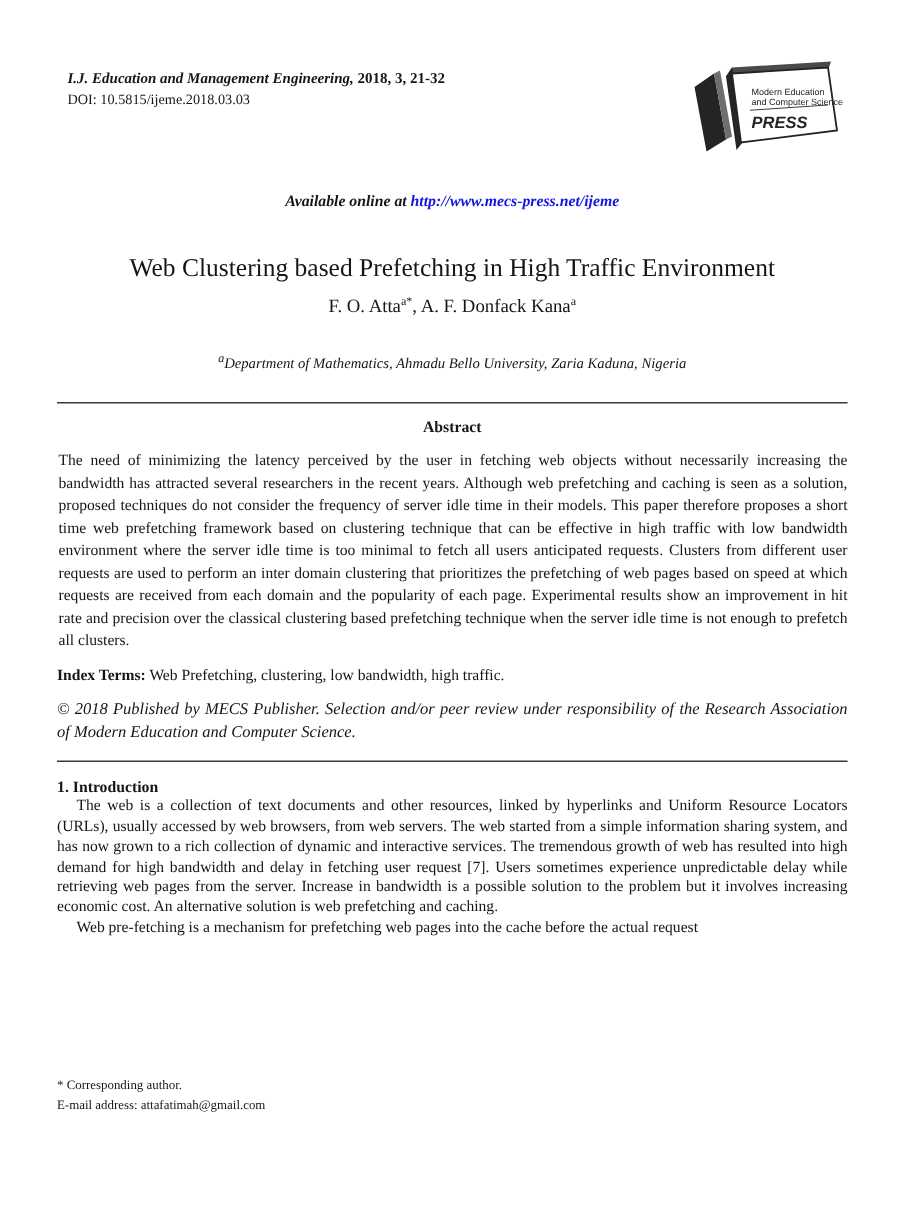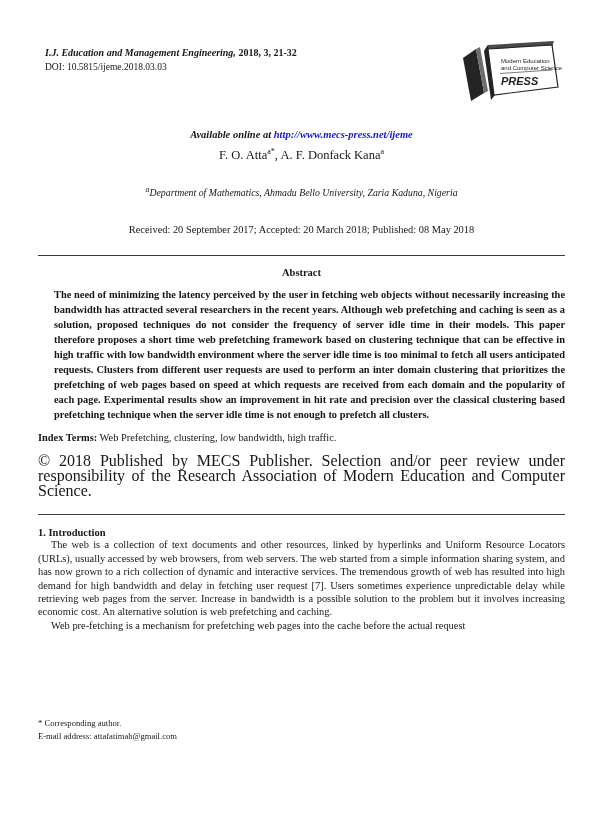--- a/index.html
+++ b/index.html
@@ -24,24 +24,24 @@
   .authors { margin-top:7px; text-align:center; font-size:12.5px; }
   .authors sup, .affil sup { font-size:8px; }
   .affil { margin-top:22px; text-align:center; font-style:italic; font-size:9.8px; }
   .dates { margin-top:26px; text-align:center; font-size:10.4px; }
 
   .rule { border:0; border-top:1px solid #3a3a3a; margin:0; }
   .rule-1 { margin-top:20px; }
   .rule-2 { margin-top:9px; }
 
   .abs-heading { margin-top:11px; font-size:10.5px; font-weight:bold;text-align:center; }
-  .body-text { font-size:10.4px; line-height:15px; text-align:justify; margin:9px 0 0 16px;font-weight:bold; }
+  .body-text { font-size:10.4px; line-height:15px; text-align:justify; margin:9px 0 0 1px; }
   .index-line { margin-top:10px; font-size:10.4px; }
   .index-label { font-weight:bold; }
-  .copyright { margin-top:10px; font-size:16px; line-height:15px; text-align:justify; }
+  .copyright { margin-top:10px; font-size:11px; line-height:15px; font-style:italic; text-align:justify; }
 
   .sec-heading { margin-top:12px; font-size:10.5px; font-weight:bold; }
   .sec-para { font-size:10.4px; line-height:13.4px; text-align:justify; text-indent:13px; margin:0; }
   .sec-para.first { margin-top:0; }
 
   .footnote { position:absolute; left:38px; top:717px; font-size:8.6px; line-height:12.5px; }
 </style>
 </head>
 <body>
 
@@ -68,30 +68,30 @@
           <line x1="49" y1="35.5" x2="101" y2="32" stroke="#242424" stroke-width="0.6"></line>
           <text x="50" y="47" font-size="11" font-weight="bold" font-style="italic" font-family="Liberation Sans, sans-serif" fill="#242424">PRESS</text>
         </svg>
       </div>
     </div>
 
     <div class="available">
       <span>Available online at </span><a href="#" class="link" style="color: rgb(20, 20, 224);">http://www.mecs-press.net/ijeme</a>
     </div>
 
+    <h1 class="title">Web Clustering based Prefetching in High Traffic Environment</h1>
 
     <div class="authors">
       <span>F. O. Atta</span><sup>a*</sup><span>, </span><span>A. F. Donfack Kana</span><sup>a</sup>
     </div>
 
     <div class="affil">
       <sup>a</sup><span>Department of Mathematics, Ahmadu Bello University, Zaria Kaduna, Nigeria</span>
     </div>
 
-    <div class="dates">Received: 20 September 2017; Accepted: 20 March 2018; Published: 08 May 2018</div>
 
     <hr class="rule rule-1">
 
     <div class="abs-heading">Abstract</div>
     <p class="body-text">The need of minimizing the latency perceived by the user in fetching web objects without necessarily increasing the bandwidth has attracted several researchers in the recent years. Although web prefetching and caching is seen as a solution, proposed techniques do not consider the frequency of server idle time in their models. This paper therefore proposes a short time web prefetching framework based on clustering technique that can be effective in high traffic with low bandwidth environment where the server idle time is too minimal to fetch all users anticipated requests. Clusters from different user requests are used to perform an inter domain clustering that prioritizes the prefetching of web pages based on speed at which requests are received from each domain and the popularity of each page. Experimental results show an improvement in hit rate and precision over the classical clustering based prefetching technique when the server idle time is not enough to prefetch all clusters.</p>
 
     <div class="index-line">
       <span class="index-label">Index Terms:</span><span> Web Prefetching, clustering, low bandwidth, high traffic.</span>
     </div>
 

